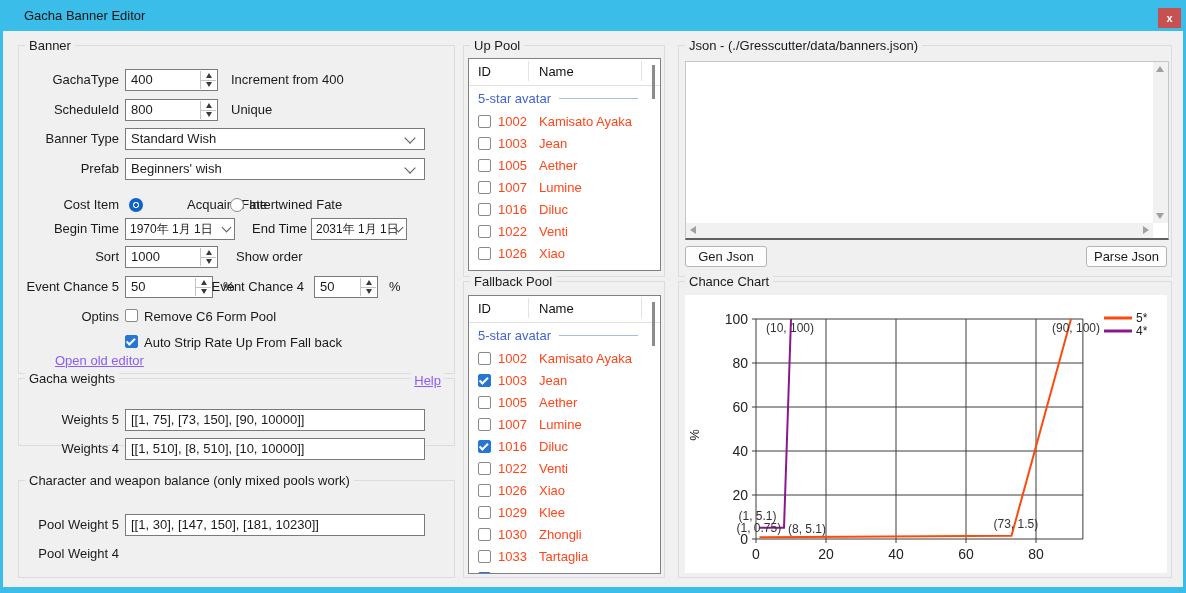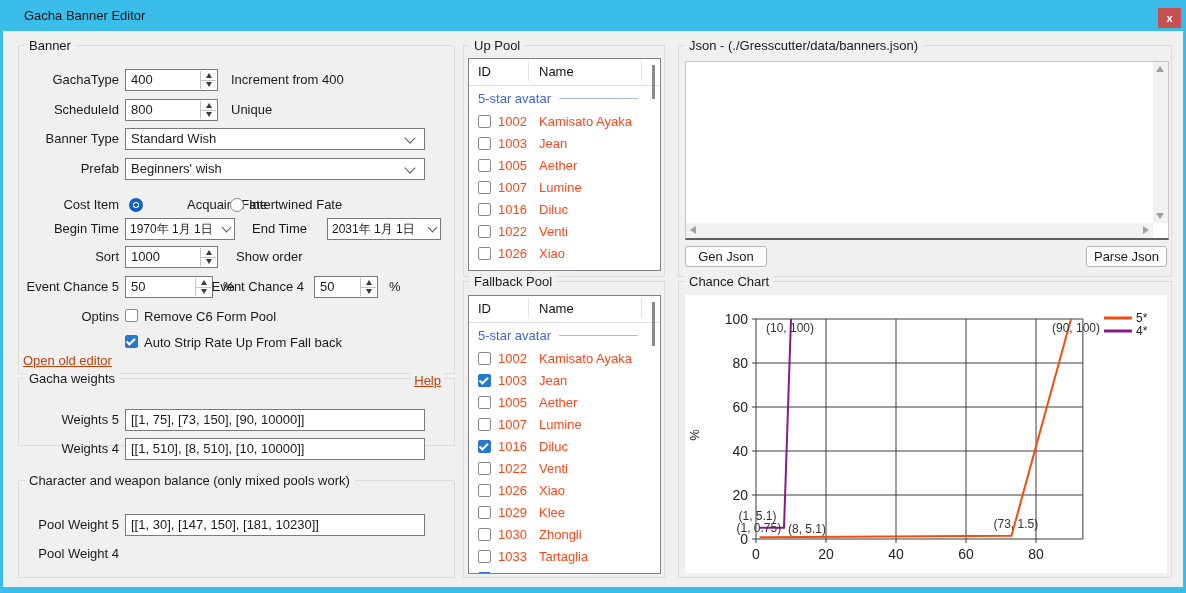--- a/index.html
+++ b/index.html
@@ -25,21 +25,21 @@
   .tri-up{width:0;height:0;border-left:3.5px solid transparent;border-right:3.5px solid transparent;border-bottom:5px solid #3a3a3a;}
   .tri-dn{width:0;height:0;border-left:3.5px solid transparent;border-right:3.5px solid transparent;border-top:5px solid #3a3a3a;}
   .chev{position:absolute;width:7px;height:7px;border-right:1.4px solid #5a5a5a;border-bottom:1.4px solid #5a5a5a;transform:rotate(45deg);top:5px;}
   .radio{position:absolute;width:14px;height:14px;border-radius:50%;box-sizing:border-box;top:4px;}
   .radio.sel{border:4px solid #0f62c6;background:radial-gradient(circle,#0f62c6 0 1.6px,#fff 1.7px);}
   .radio.unsel{border:1px solid #8a8a8a;background:#fff;}
   .check{width:13px;height:13px;border:1px solid #8a8a8a;border-radius:2px;background:#fff;box-sizing:border-box;
     display:flex;align-items:center;justify-content:center;flex:none;}
   .check.checked{background:#2577d4;border-color:#2577d4;}
   .checkmark{width:7px;height:3px;border-left:2px solid #fff;border-bottom:2px solid #fff;transform:rotate(-45deg) translate(0,-1px);}
-  .link{color:#c2410c;text-decoration:underline;white-space:nowrap;cursor:pointer;}
+  .link{color:#8b5cf6;text-decoration:underline;white-space:nowrap;cursor:pointer;margin-left:32px;}
 
   .list{position:absolute;background:#fff;border:1px solid #818181;box-sizing:border-box;overflow:hidden;}
   .list-header{position:relative;height:26px;border-bottom:1px solid #e0e0e0;}
   .hcol{position:absolute;top:5px;color:#111;}
   .hsep{position:absolute;top:2px;width:1px;height:20px;background:#e3e3e3;}
   .section-row{display:flex;align-items:center;height:24px;padding-left:9px;padding-right:22px;color:#4463d4;}
   .section-line{flex:1;height:1px;background:#a9bce9;margin-left:8px;}
   .list-row{display:flex;align-items:center;height:22px;color:#ff4519;}
   .list-row .check{margin-left:9px;}
   .cell-id{margin-left:7px;width:41px;}
@@ -131,21 +131,21 @@
       <span class="hint" style="left:230px;">Intertwined Fate</span>
     </div>
 
     <div class="row" style="top:172px;width:437px;">
       <span class="lbl" style="left:0;width:100px;">Begin Time</span>
       <div class="tbox" style="left:106px;width:110px;">
         <span class="val" style="left:4px;font-size:12px;">1970年 1月 1日</span>
         <span class="chev" style="right:4px;width:6px;height:6px;"></span>
       </div>
       <span class="lbl" style="left:228px;width:60px;">End Time</span>
-      <div class="tbox" style="left:308px;width:114px;">
+      <div class="tbox" style="left:292px;width:96px;">
         <span class="val" style="left:4px;font-size:12px;">2031年 1月 1日</span>
         <span class="chev" style="right:4px;width:6px;height:6px;"></span>
       </div>
     </div>
 
     <div class="row" style="top:200px;width:437px;">
       <span class="lbl" style="left:0;width:100px;">Sort</span>
       <div class="tbox" style="left:106px;width:93px;">
         <span class="val">1000</span>
         <div class="spin">

